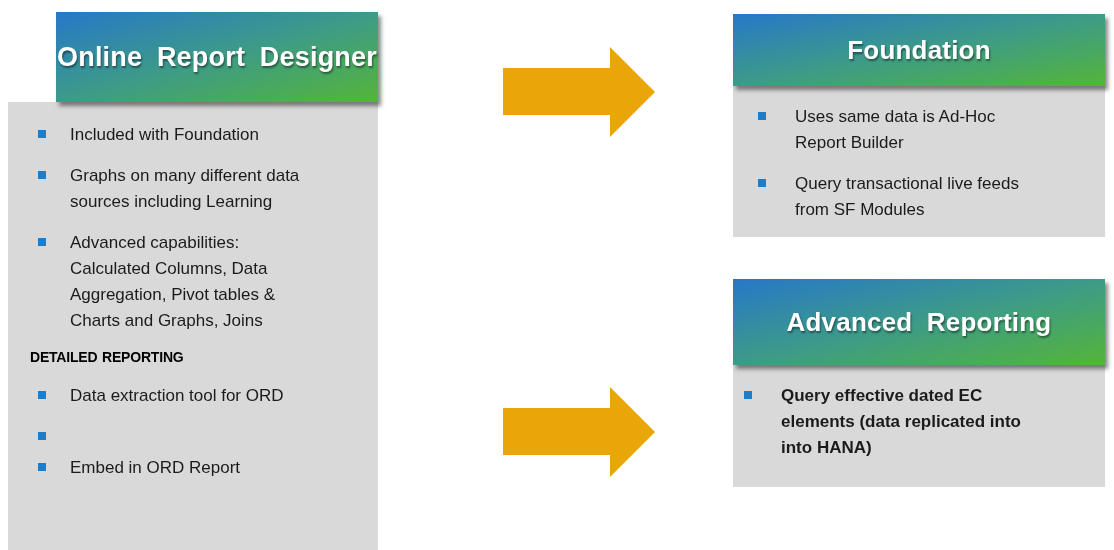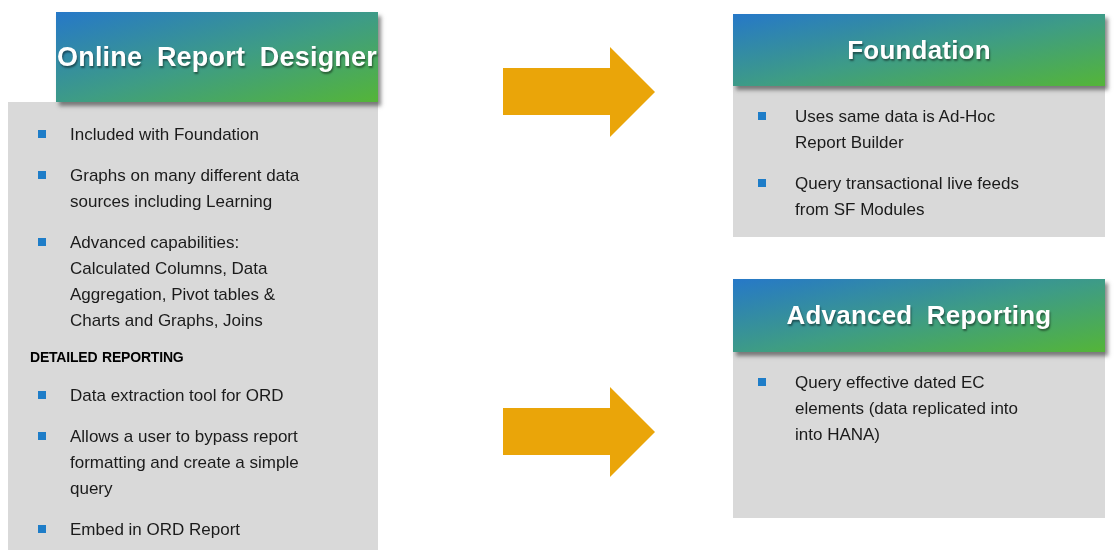--- a/index.html
+++ b/index.html
@@ -87,23 +87,20 @@
       </li>
     </ul>
     <div class="sub-heading">DETAILED REPORTING</div>
     <ul class="bullet-list">
       <li>
         <span class="bullet-square"></span>
         <span class="bullet-text">Data extraction tool for ORD</span>
       </li>
       <li>
         <span class="bullet-square"></span>
-        <span class="bullet-text">Allows a user to bypass report
-formatting and create a simple
-query</span>
       </li>
       <li>
         <span class="bullet-square"></span>
         <span class="bullet-text">Embed in ORD Report</span>
       </li>
     </ul>
   </div>
 </div>
 
 <svg class="arrow" style="left:503px; top:47px;" width="152" height="90" viewBox="0 0 152 90">
@@ -128,24 +125,24 @@
       <li>
         <span class="bullet-square" style="margin-right:29px;"></span>
         <span class="bullet-text">Query transactional live feeds
 from SF Modules</span>
       </li>
     </ul>
   </div>
 </div>
 
 <div class="panel" style="left:733px; top:279px; width:372px;">
-  <div class="panel-header" style="height:73px;">
+  <div class="panel-header" style="height:86px;">
     <span class="panel-title" style="font-size:26px;">Advanced  Reporting</span>
   </div>
-  <div class="panel-body" style="height:166px; padding-top:18px; padding-left:17px;">
+  <div class="panel-body" style="height:122px; padding-top:18px; padding-left:3px;font-weight:bold;">
     <ul class="bullet-list">
       <li>
         <span class="bullet-square" style="margin-right:29px;"></span>
         <span class="bullet-text">Query effective dated EC
 elements (data replicated into
 into HANA)</span>
       </li>
     </ul>
   </div>
 </div>

